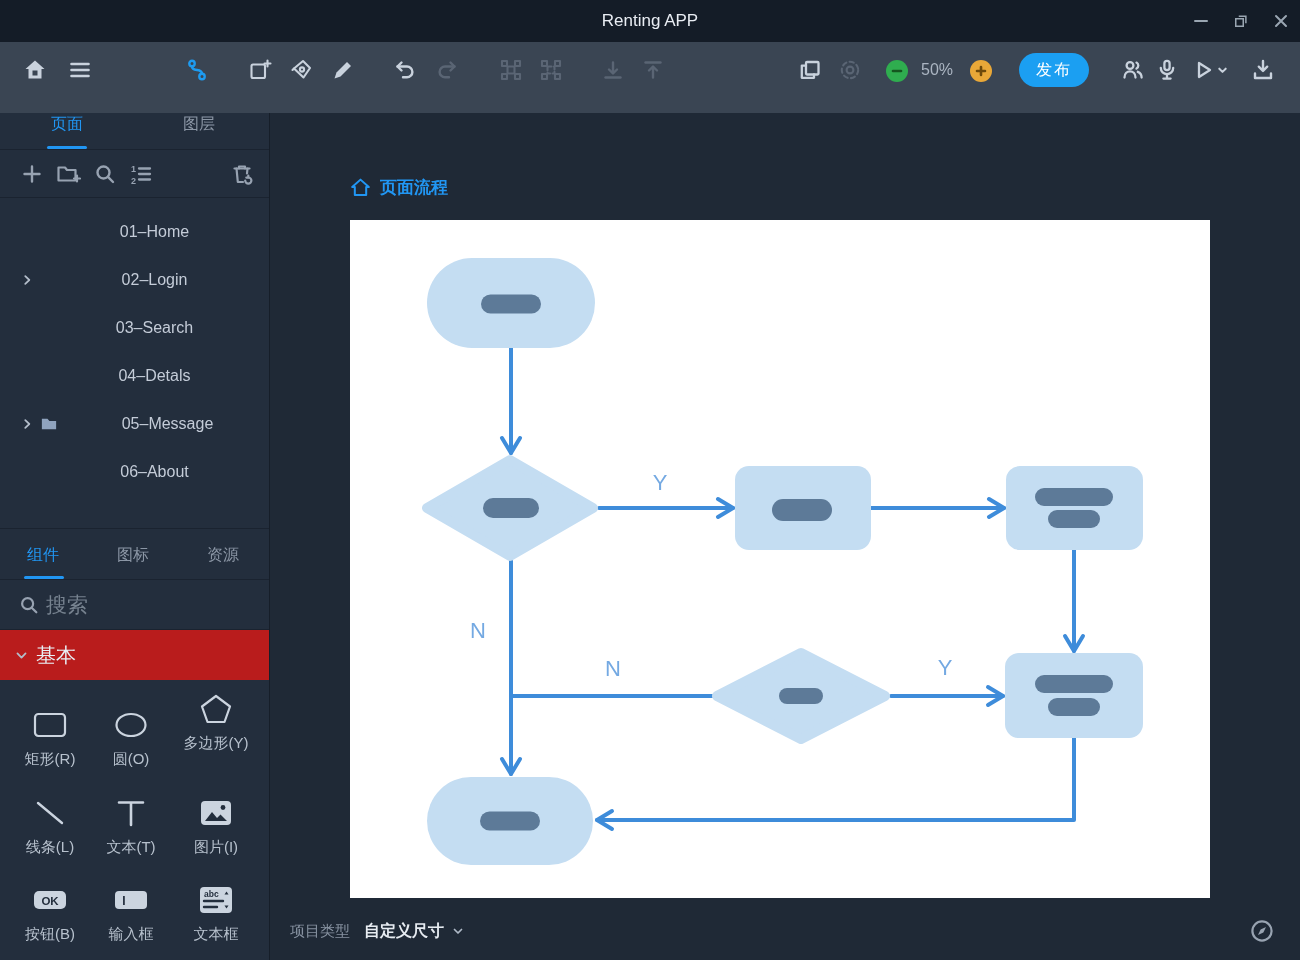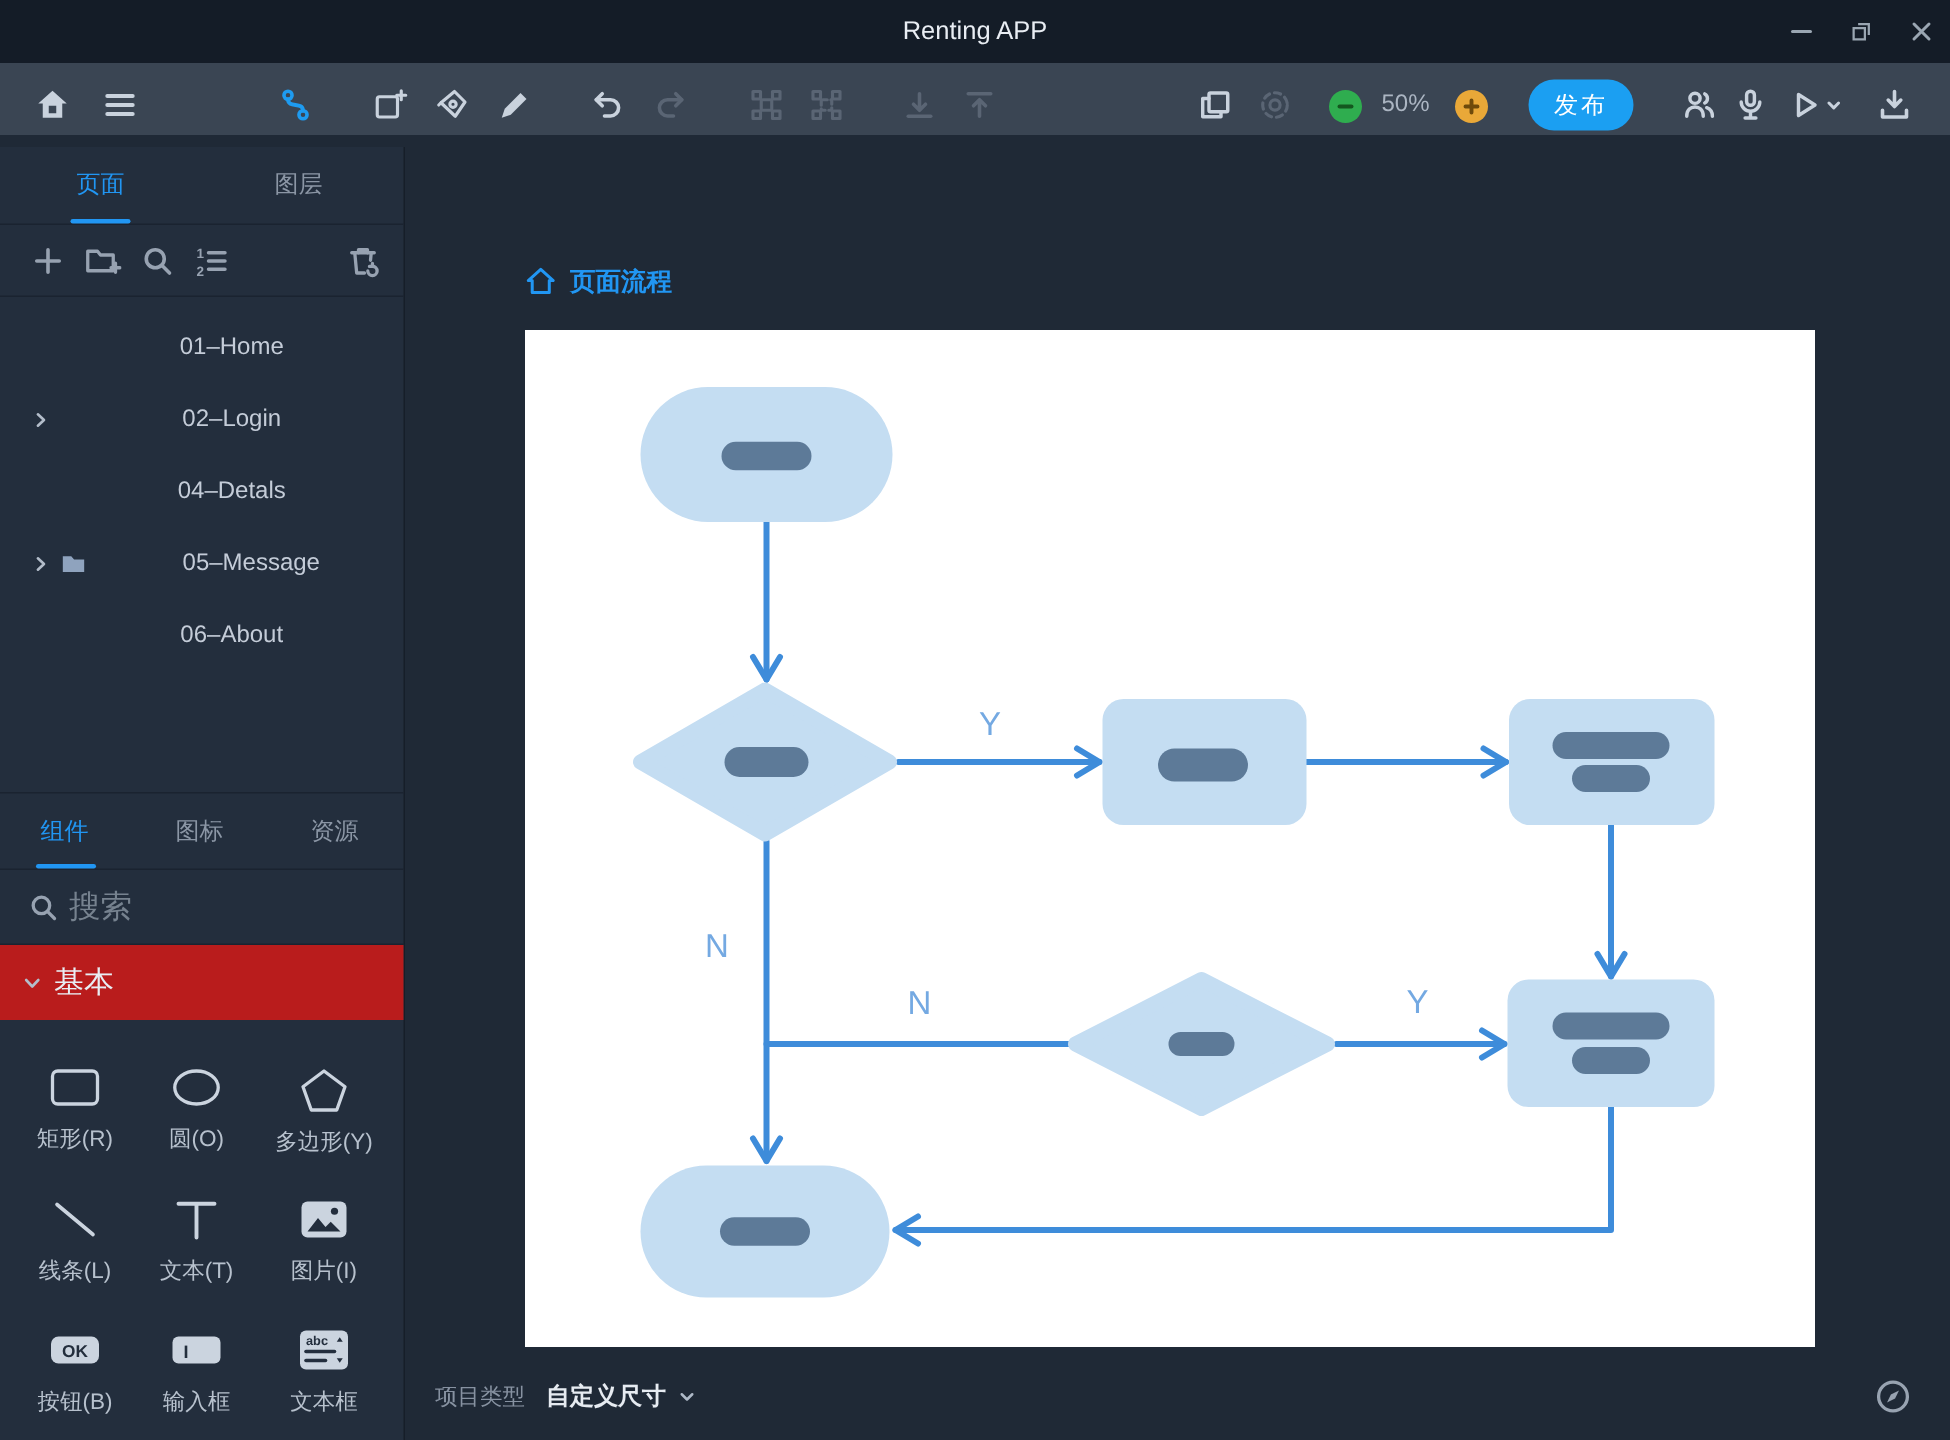--- a/index.html
+++ b/index.html
@@ -11,21 +11,21 @@
   }
   svg { display:block; }
 
   
   .titlebar { position:absolute; left:0; top:0; width:1300px; height:42px; background:#141C27; z-index:5; }
   .win-title { position:absolute; left:0; right:0; top:0; line-height:42px; text-align:center;
                color:#E9EDF3; font-size:17px; }
   .win-btn { position:absolute; top:7px; width:30px; height:28px; display:flex; align-items:center; justify-content:center; }
 
   
-  .toolbar { position:absolute; left:0; top:42px; width:1300px; height:48px; background:#3A4553; z-index:4; }
+  .toolbar { position:absolute; left:0; top:42px; width:1300px; height:71px; background:#3A4553; z-index:4; }
   .tbi { position:absolute; top:14px; width:28px; height:28px; display:flex; align-items:center; justify-content:center; }
   .ic   { stroke:#C9D2DD; fill:none; stroke-width:2.1; stroke-linecap:round; stroke-linejoin:round; }
   .icf  { fill:#C9D2DD; stroke:none; }
   .dim .ic  { stroke:#5A6574; }
   .zoom-chip { position:absolute; top:18px; width:22px; height:22px; border-radius:50%; display:flex; align-items:center; justify-content:center; }
   .zoom-level { position:absolute; top:0; height:56px; line-height:56px; width:46px; text-align:center; color:#ABB5C2; font-size:16px; }
   .publish-btn { position:absolute; left:1019px; top:11px; width:70px; height:34px; border:none; border-radius:17px;
                  background:#1B9FF2; color:#fff; font-size:16px; font-family:inherit; letter-spacing:2px; }
 
   
@@ -285,20 +285,23 @@
     <div class="page-row">
       <span>01–Home</span>
     </div>
     <div class="page-row">
       <svg class="page-chevron" viewBox="0 0 24 24">
           <path d="M9 5.5 L16 12 L9 18.5" fill="none" stroke="#B3BDCA" stroke-width="3" stroke-linecap="round" stroke-linejoin="round"></path>
         </svg>
       <span>02–Login</span>
     </div>
     <div class="page-row">
+      <span>03–Search</span>
+    </div>
+    <div class="page-row">
       <span>04–Detals</span>
     </div>
     <div class="page-row with-folder">
       <svg class="page-chevron" viewBox="0 0 24 24">
           <path d="M9 5.5 L16 12 L9 18.5" fill="none" stroke="#B3BDCA" stroke-width="3" stroke-linecap="round" stroke-linejoin="round"></path>
         </svg>
       <svg class="page-folder" viewBox="0 0 24 24">
           <path d="M2.5 5 H10 L12.5 8 H21.5 V19 H2.5 Z" fill="#8FA3BE"></path>
         </svg>
       <span>05–Message</span>
@@ -340,21 +343,21 @@
       <div class="clabel">矩形(R)</div>
     </div>
     <div class="comp-cell" style="left:86px; top:608px;">
       <div class="cicon">
           <svg width="36" height="36" viewBox="0 0 36 36">
             <ellipse cx="18" cy="18" rx="14.5" ry="11" class="cg"></ellipse>
           </svg>
         </div>
       <div class="clabel">圆(O)</div>
     </div>
-    <div class="comp-cell" style="left:171px; top:610px;">
+    <div class="comp-cell" style="left:171px; top:592px;">
       <div class="cicon">
           <svg width="36" height="36" viewBox="0 0 36 36">
             <path d="M18 5 L32 15.5 L26.5 31 H9.5 L4 15.5 Z" class="cg"></path>
           </svg>
         </div>
       <div class="clabel">多边形(Y)</div>
     </div>
 
     <div class="comp-cell" style="left:5px; top:696px;">
       <div class="cicon">

